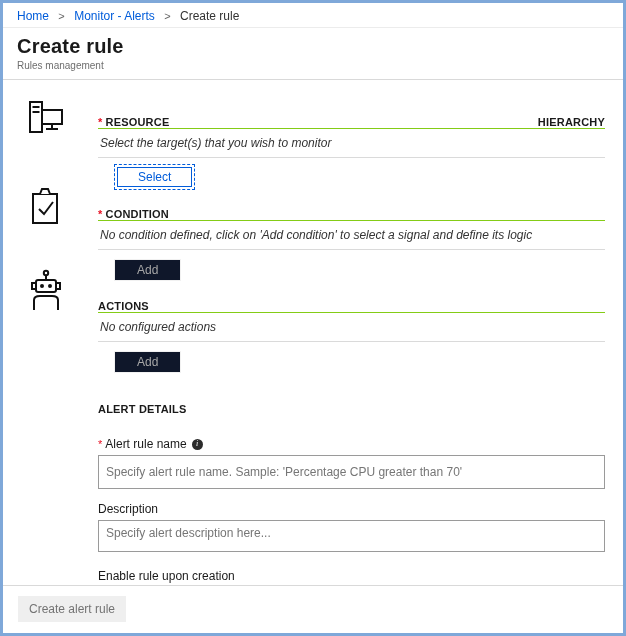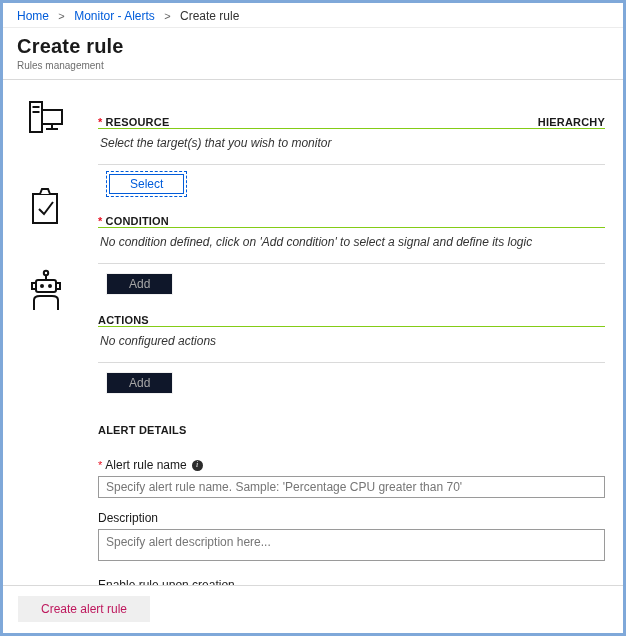--- a/index.html
+++ b/index.html
@@ -43,23 +43,23 @@
   .section-header {
     display: flex; justify-content: space-between; align-items: flex-end;
     font-size: 11px; font-weight: 700; color: #1a1a1a;
     border-bottom: 1px solid #84cc16;
     letter-spacing: 0.2px;
     text-align: center;
   }
   .required { color: #e81123; margin-right: 3px; font-size: 11px; }
   .section-msg {
     font-size: 12px; font-style: italic; color: #333;
-    padding: 7px 0 14px 2px; border-bottom: 1px solid #dadada;
-  }
-  .btn-row { margin: 9px 0 10px 8px; height: 22px; }
+    padding: 7px 0 7px 2px; border-bottom: 1px solid #dadada;
+  }
+  .btn-row { margin: 9px 0 10px 16px; height: 22px; }
 
   .select-btn {
     font-family: inherit; font-size: 12px; color: #015cda;
     background: #fff; border: 1px solid #015cda;
     outline: 1px dashed #015cda; outline-offset: 2px;
     padding: 2px 20px; margin-left: 3px; cursor: pointer;
   }
   .add-btn {
     font-family: inherit; font-size: 12px; color: #a6a6a6;
     background: #0f172a; border: 1px solid #f1f1f1;
@@ -75,21 +75,21 @@
   .info-icon {
     display: inline-flex; align-items: center; justify-content: center;
     width: 11px; height: 11px; border-radius: 50%;
     background: #2b2b2b; color: #fff; font-size: 8px; font-style: italic;
     font-family: "Liberation Serif", serif; margin-left: 5px; line-height: 1;
   }
   .text-input, .text-area {
     width: 100%; border: 1px solid #9a9a9a; background: #fff;
     font-family: inherit; font-size: 12px; color: #333; padding: 3px 7px;
   }
-  .text-input { height: 22px; }
+  .text-input { height: 34px; }
   .text-area { height: 32px; resize: none; padding-top: 5px; }
   .text-input::placeholder, .text-area::placeholder { color: #767676; opacity: 1; }
   .field-block { margin-bottom: 13px; }
 
   
   .toggle {
     display: flex; align-items: center;
     width: 101px; height: 21px;
     border: 1px solid #8a8886; border-radius: 11px;
     margin-top: 5px; overflow: hidden; cursor: pointer; background: #fff;
@@ -104,23 +104,23 @@
     display: flex; align-items: center; justify-content: center;
   }
 
   
   .footer {
     position: absolute; left: 0; right: 0; bottom: 0;
     border-top: 1px solid #d9d9d9; background: #fff;
     padding: 10px 0 11px 15px;
   }
   .create-btn {
-    font-family: inherit; font-size: 12px; color: #be185d;
+    font-family: inherit; font-size: 12px; color: #737373;
     background: #efefef; border: 1px solid #efefef;
-    padding: 5px 22px; cursor: default;
+    padding: 5px 10px; cursor: default;
   }
 
   svg { display: block; }
 </style>
 </head>
 <body>
 
 <div class="page">
 
   <div class="breadcrumb">

